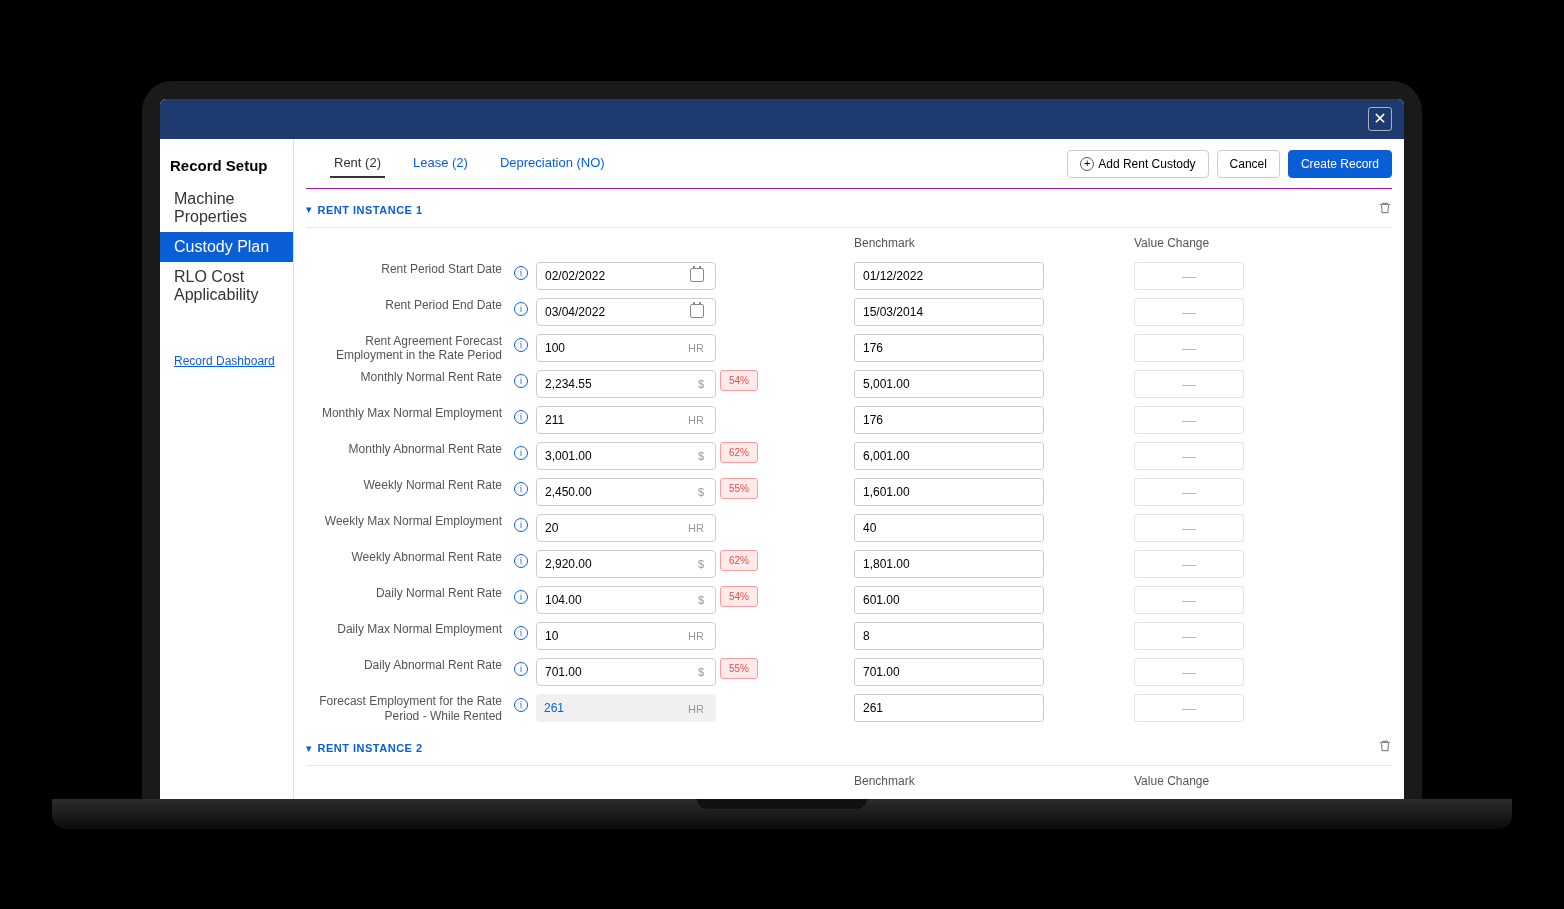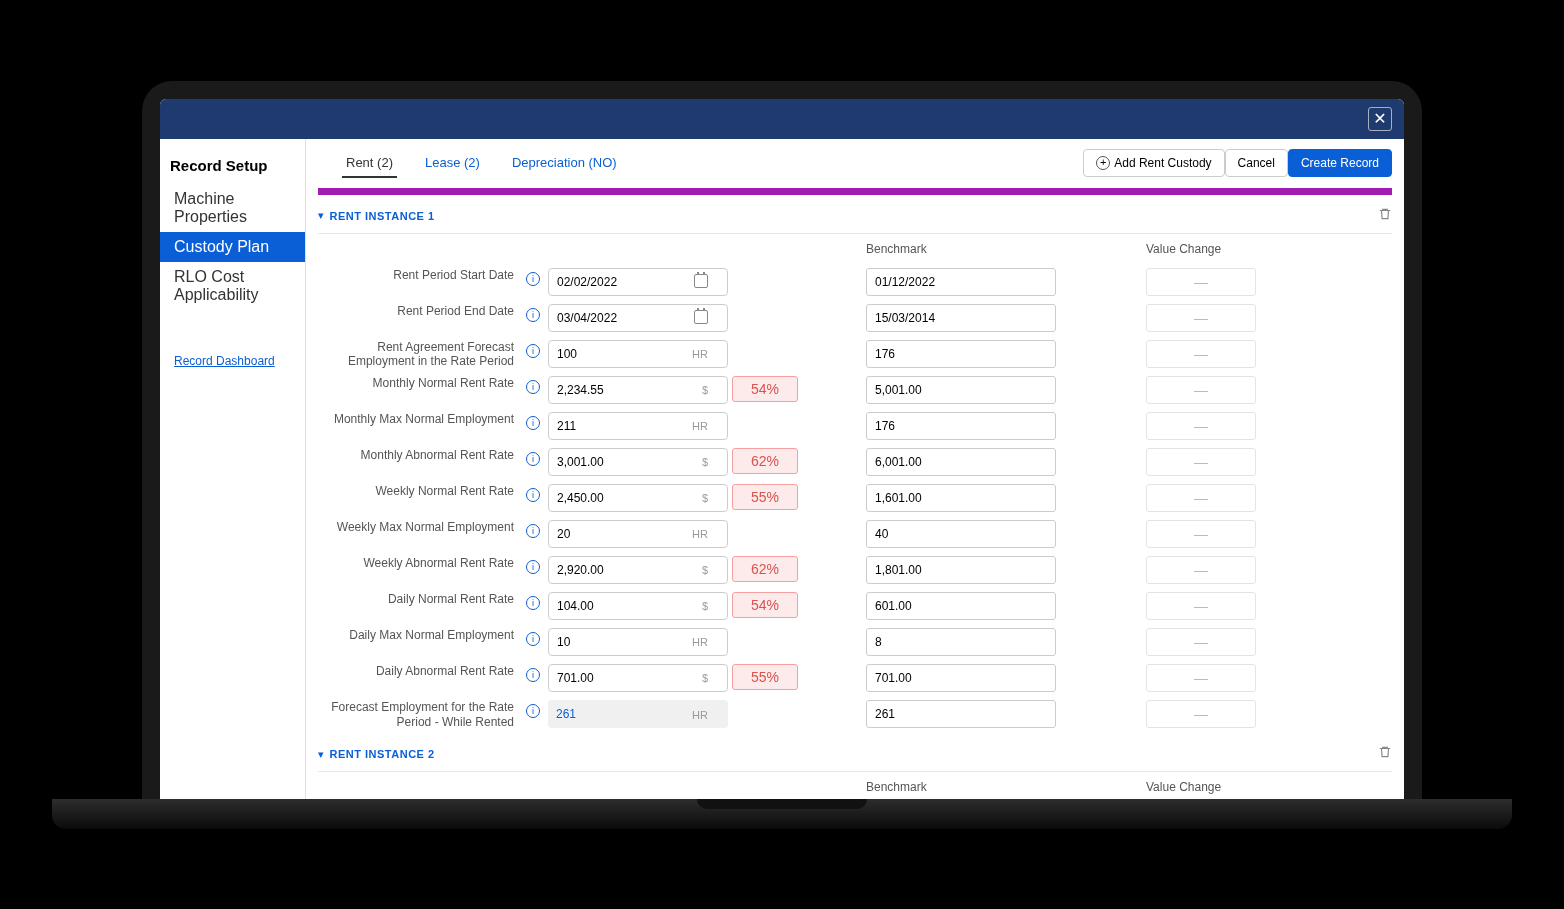--- a/index.html
+++ b/index.html
@@ -2,27 +2,27 @@
 <html><head>
 <meta charset="utf-8">
 <style>
 * { box-sizing: border-box; margin: 0; padding: 0; font-family: Arial, Helvetica, sans-serif; }
 body { background: #000; display:flex; align-items:center; justify-content:center; min-height:909px; }
 .laptop-frame { width: 1280px; background: #1a1a1a; border-radius: 30px 30px 0 0; padding: 18px 18px 0 18px; position: relative; }
 .screen { background:#fff; height: 700px; overflow: hidden; border-radius: 6px 6px 0 0; display:flex; flex-direction:column; }
 .titlebar { background:#1e3a6e; height:40px; display:flex; align-items:center; justify-content:flex-end; padding:0 12px; }
 .close-btn { width:24px; height:24px; border:1px solid rgba(255,255,255,0.6); border-radius:3px; display:flex; align-items:center; justify-content:center; color:#fff; cursor:pointer; }
 .app-body { display:flex; flex:1; overflow:hidden; }
-.sidebar { width:146px; border-right:1px solid #e0e0e0; padding-top:12px; }
+.sidebar { width:134px; border-right:1px solid #e0e0e0; padding-top:12px; }
 .sidebar-title { font-size:15px; font-weight:bold; padding:6px 10px 10px 10px; }
 .sidebar-item { font-size:16px; padding:6px 14px; color:#333; cursor:pointer; }
 .sidebar-item.active { background:#0a5fd6; color:#fff; }
 .record-dashboard { font-size:12px; color:#0a5fd6; text-decoration:underline; padding:14px; cursor:pointer; display:inline-block; margin-top:30px; }
 .main { flex:1; overflow-y:auto; padding:0 12px 20px 12px; }
-.topbar { display:flex; align-items:flex-start; padding:10px 0; border-bottom:7px solid #a21caf; gap:0; }
+.topbar { display:flex; align-items:flex-end; padding:10px 0; border-bottom:1px solid #a21caf; gap:8px; }
 .tabs { display:flex; gap:24px; margin-left:24px; }
 .tab { font-size:13px; color:#0a5fd6; padding:6px 4px; cursor:pointer; }
 .tab.active { color:#333; border-bottom:2px solid #333; }
 .spacer { flex:1; }
 .btn { font-size:12px; padding:6px 12px; border:1px solid #ccc; border-radius:4px; background:#fff; cursor:pointer; display:inline-flex; align-items:center; gap:4px; }
 .btn.primary { background:#0a5fd6; color:#fff; border-color:#0a5fd6; }
 .section-hdr { display:flex; align-items:center; padding:12px 0 8px 0; border-bottom:1px solid #e8e8e8; }
 .chev { margin-right:6px; color:#0a5fd6; font-size:11px; }
 .section-title { font-size:11px; font-weight:bold; color:#0a5fd6; letter-spacing:0.5px; }
 .trash { margin-left:auto; color:#888; cursor:pointer; }
@@ -35,23 +35,23 @@
 .c-bench { width:190px; }
 .c-gap2 { width:90px; }
 .c-vc { width:110px; }
 .row { display:flex; padding:4px 0; }
 .label { width:200px; text-align:right; font-size:12px; color:#555; padding-right:4px; line-height:1.2; }
 .info { width:30px; text-align:center; }
 .info-icon { display:inline-flex; width:14px; height:14px; border:1px solid #0a5fd6; border-radius:50%; align-items:center; justify-content:center; font-size:9px; color:#0a5fd6; }
 .inputwrap { width:180px; position:relative; }
 .inputwrap input { width:100%; height:28px; border:1px solid #ccc; border-radius:4px; padding:0 26px 0 8px; font-size:12px; }
 .inputwrap.readonly input { background:#f0f0f0; color:#0a5fd6; border:none; }
-.suffix { position:absolute; right:20px; top:50%; transform:translateY(-50%); font-size:11px; color:#999; }
+.suffix { position:absolute; right:12px; top:50%; transform:translateY(-50%); font-size:11px; color:#999; }
 .badgewrap { width:48px; padding-left:4px; }
-.badge { display:inline-block; font-size:14px; color:#d9534f; border:1px solid #f5a0a0; background:#fdeaea; padding:4px 18px; border-radius:3px; }
+.badge { display:inline-block; font-size:10px; color:#d9534f; border:1px solid #f5a0a0; background:#fdeaea; padding:4px 8px; border-radius:3px; }
 .gap { width:90px; }
 .benchwrap { width:190px; }
 .benchwrap input { width:100%; height:28px; border:1px solid #ccc; border-radius:3px; padding:0 8px; font-size:12px; }
 .gap2 { width:90px; }
 .vcwrap { width:110px; }
 .vcwrap .vc { width:100%; height:28px; border:1px solid #e3e3e3; border-radius:3px; display:flex; align-items:center; justify-content:center; color:#bbb; font-size:14px; }
 .laptop-base { width:1460px; height:30px; background:linear-gradient(#2d2d2d,#0a0a0a); border-radius:0 0 14px 14px; position:relative; }
 .laptop-notch { position:absolute; top:0; left:50%; transform:translateX(-50%); width:170px; height:10px; background:#111; border-radius:0 0 10px 10px; }
 .cal-icon { display:inline-block; width:14px; height:14px; border:1px solid #888; border-radius:2px; position:relative; }
 .cal-icon::before { content:""; position:absolute; top:-3px; left:2px; width:2px; height:3px; background:#888; }

